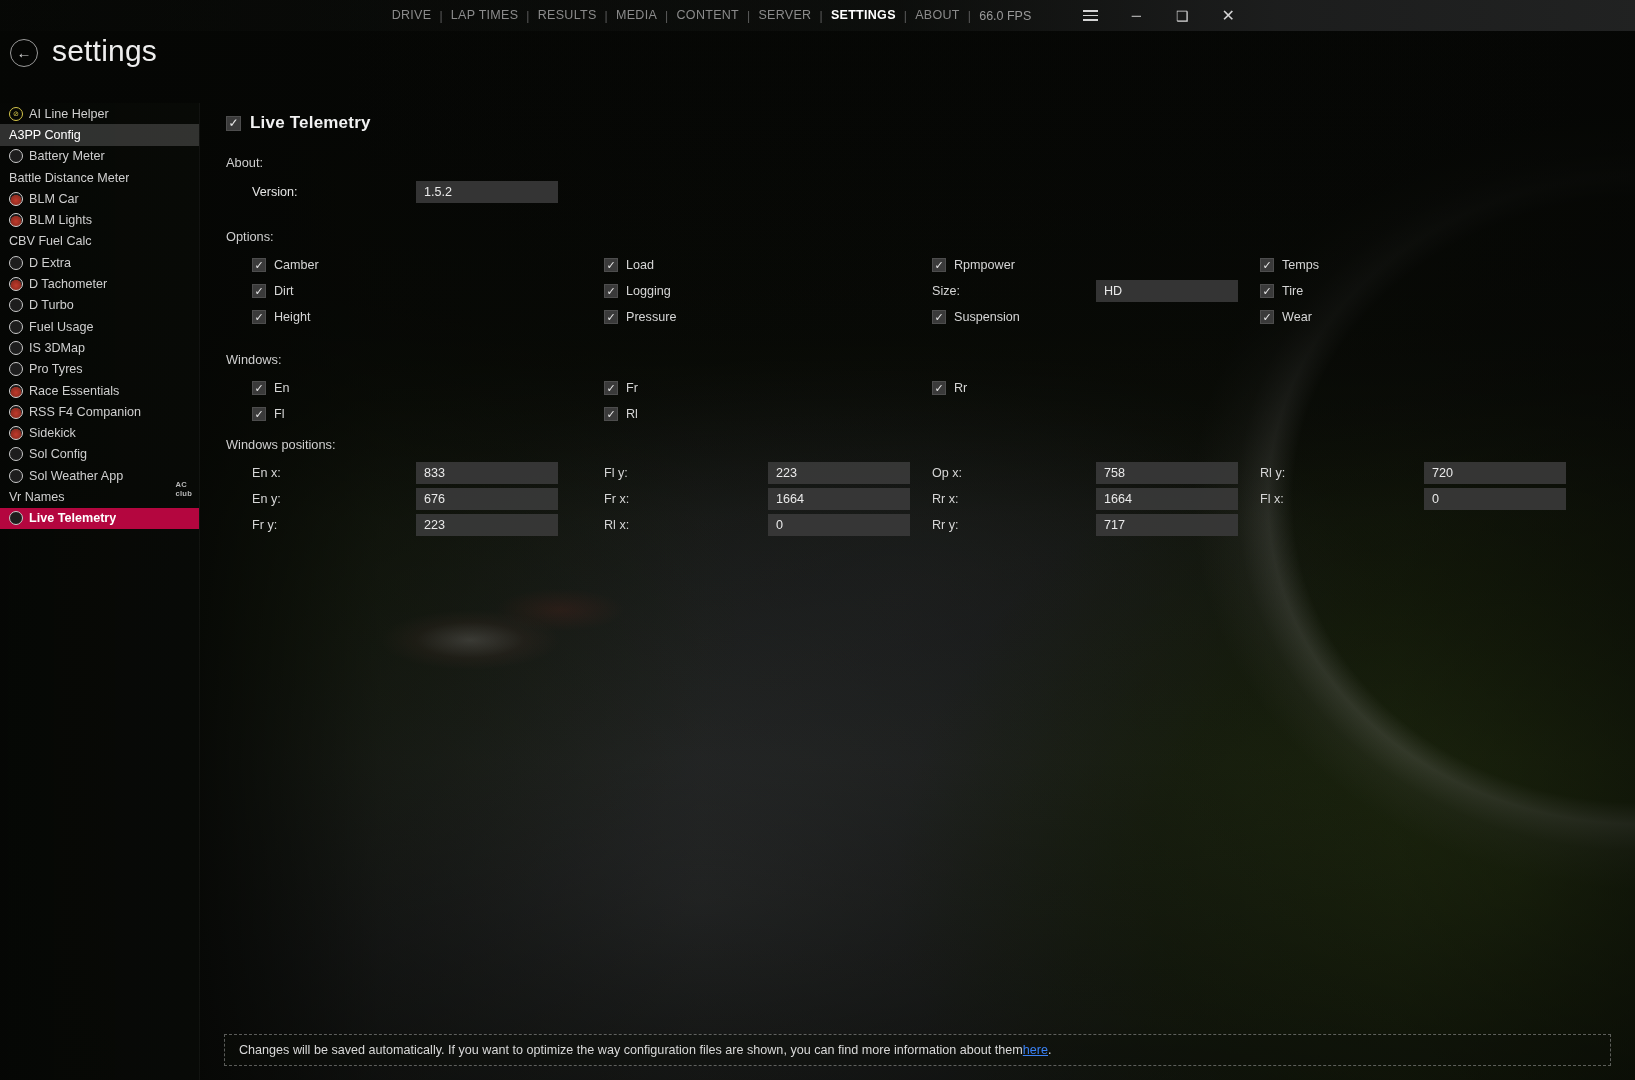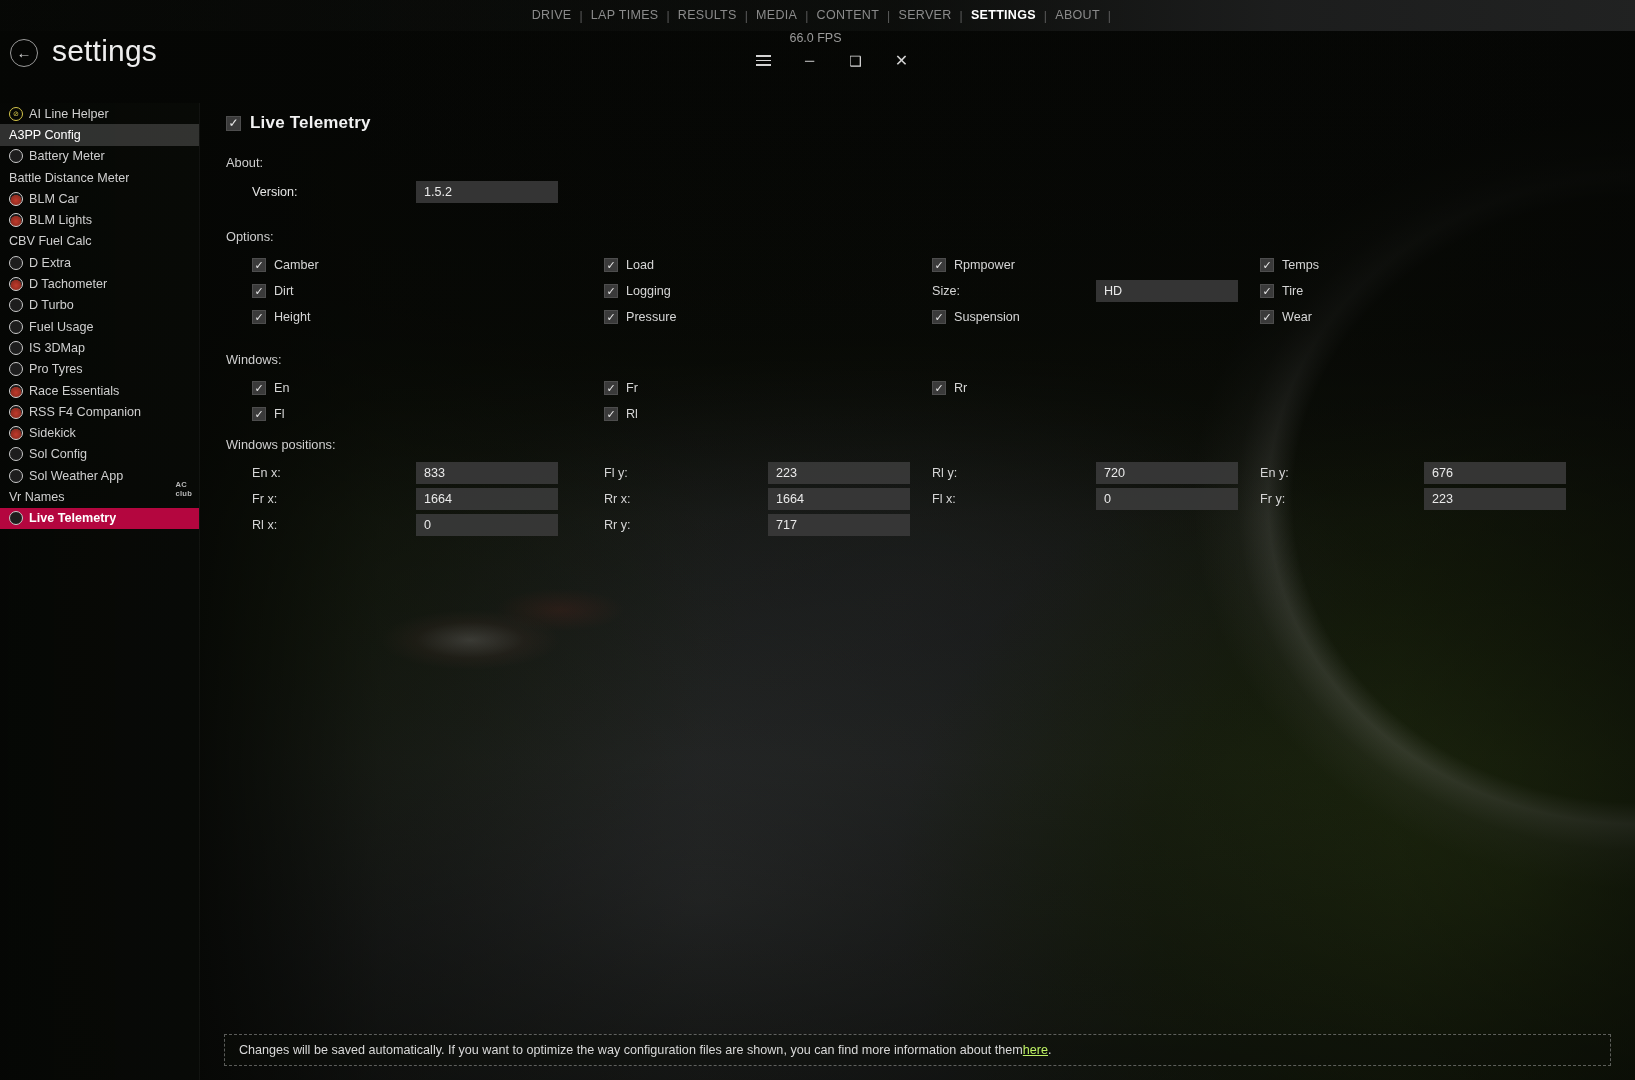--- a/index.html
+++ b/index.html
@@ -43,33 +43,32 @@
       linear-gradient(to right, rgba(5,6,4,.96) 0px, rgba(5,6,4,.90) 190px, rgba(5,6,4,.40) 380px, rgba(5,6,4,.18) 700px, rgba(5,6,4,.30) 1400px, rgba(5,6,4,.55) 1635px),
       linear-gradient(to bottom, rgba(6,7,5,.99) 0px, rgba(6,7,5,.97) 100px, rgba(6,7,5,.75) 330px, rgba(6,7,5,.22) 520px, rgba(6,7,5,.10) 760px, rgba(6,7,5,.50) 1080px);
     pointer-events: none;
   }
 
   
   #titlebar {
     position: absolute; top: 0; left: 0;
     width: 1635px; height: 31px;
     z-index: 40;
-    display: flex; align-items: center; justify-content: space-between;
+    display: flex; align-items: center; justify-content: center;
     background: linear-gradient(to right, rgba(10,12,9,.25) 0%, rgba(18,20,18,.55) 55%, rgba(30,31,31,.92) 78%, rgba(34,35,35,.96) 100%);
     padding-right: 0;
     user-select: none;
-    flex-direction: column;
   }
   .nav-links { display: flex; align-items: center; font-size: 12.5px; letter-spacing: .30px; }
   .nav-link {
     color: #8b8b8b; padding: 0 8px; line-height: 31px; cursor: pointer; white-space: nowrap;
   }
   .nav-link.active { color: #ffffff; font-weight: bold; }
   .nav-sep { color: #5c5c5c; font-size: 12px; }
-  .fps { color: #9a9a9a; font-size: 12.5px; padding-left: 2px; padding-right: 6px; }
+  .fps { color: #9a9a9a; font-size: 12.5px; padding-left: 8px; padding-right: 6px; }
 
   .win-btns { display: flex; align-items: center; margin-left: 30px; }
   .win-btn {
     width: 46px; height: 31px; display: flex; align-items: center; justify-content: center;
     color: #d4d4d4; cursor: pointer;
   }
   .ham { display: flex; flex-direction: column; gap: 3px; }
   .ham i { display: block; width: 15px; height: 1.6px; background: #d4d4d4; }
 
   
@@ -183,21 +182,21 @@
 
   
   #notice {
     position: absolute; left: 224px; bottom: 14px; width: 1387px; height: 32px;
     z-index: 30;
     border: 1px dashed rgba(190,190,190,.45);
     display: flex; align-items: center; padding-left: 14px;
     background: rgba(12,14,10,.32);
     font-size: 12.6px; color: #d9d9d9;
   }
-  #notice a { color: #bef264; text-decoration: underline; cursor: pointer; }
+  #notice a { color: #3b82f6; text-decoration: underline; cursor: pointer; }
 </style>
 </head>
 <body>
 
 <div id="bg"></div>
 <div id="bg-vignette"></div>
 
 <div id="titlebar">
   <div class="nav-links" id="top-nav">
       <span class="nav-link">DRIVE</span>
@@ -505,20 +504,26 @@
         </div>
       </div>
       <div class="cell">
         <div class="fieldrow">
           <div class="flabel">Fl y:</div>
           <div class="input w140">223</div>
         </div>
       </div>
       <div class="cell">
         <div class="fieldrow">
+          <div class="flabel">Op x:</div>
+          <div class="input w140">758</div>
+        </div>
+      </div>
+      <div class="cell">
+        <div class="fieldrow">
           <div class="flabel">Rl y:</div>
           <div class="input w140">720</div>
         </div>
       </div>
       <div class="cell">
         <div class="fieldrow">
           <div class="flabel">En y:</div>
           <div class="input w140">676</div>
         </div>
       </div>

